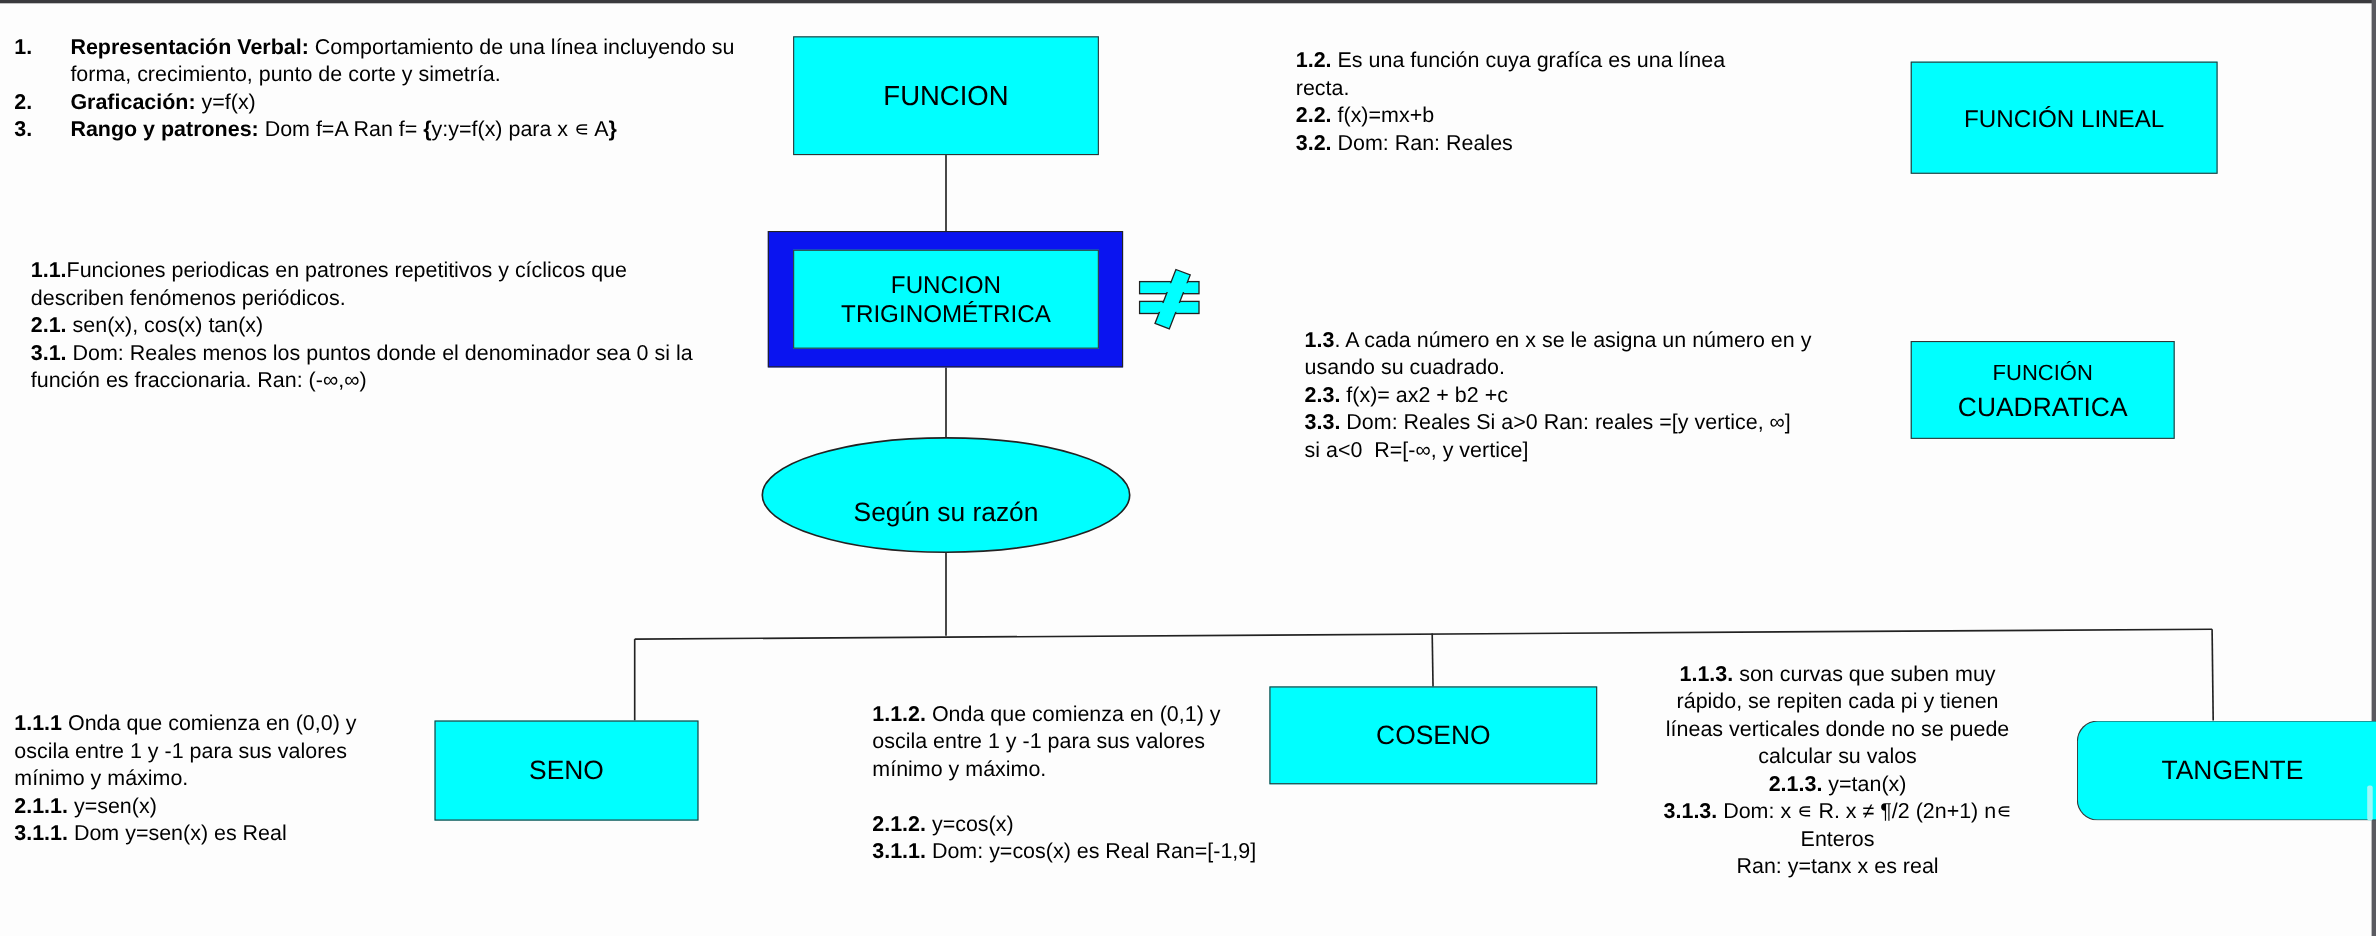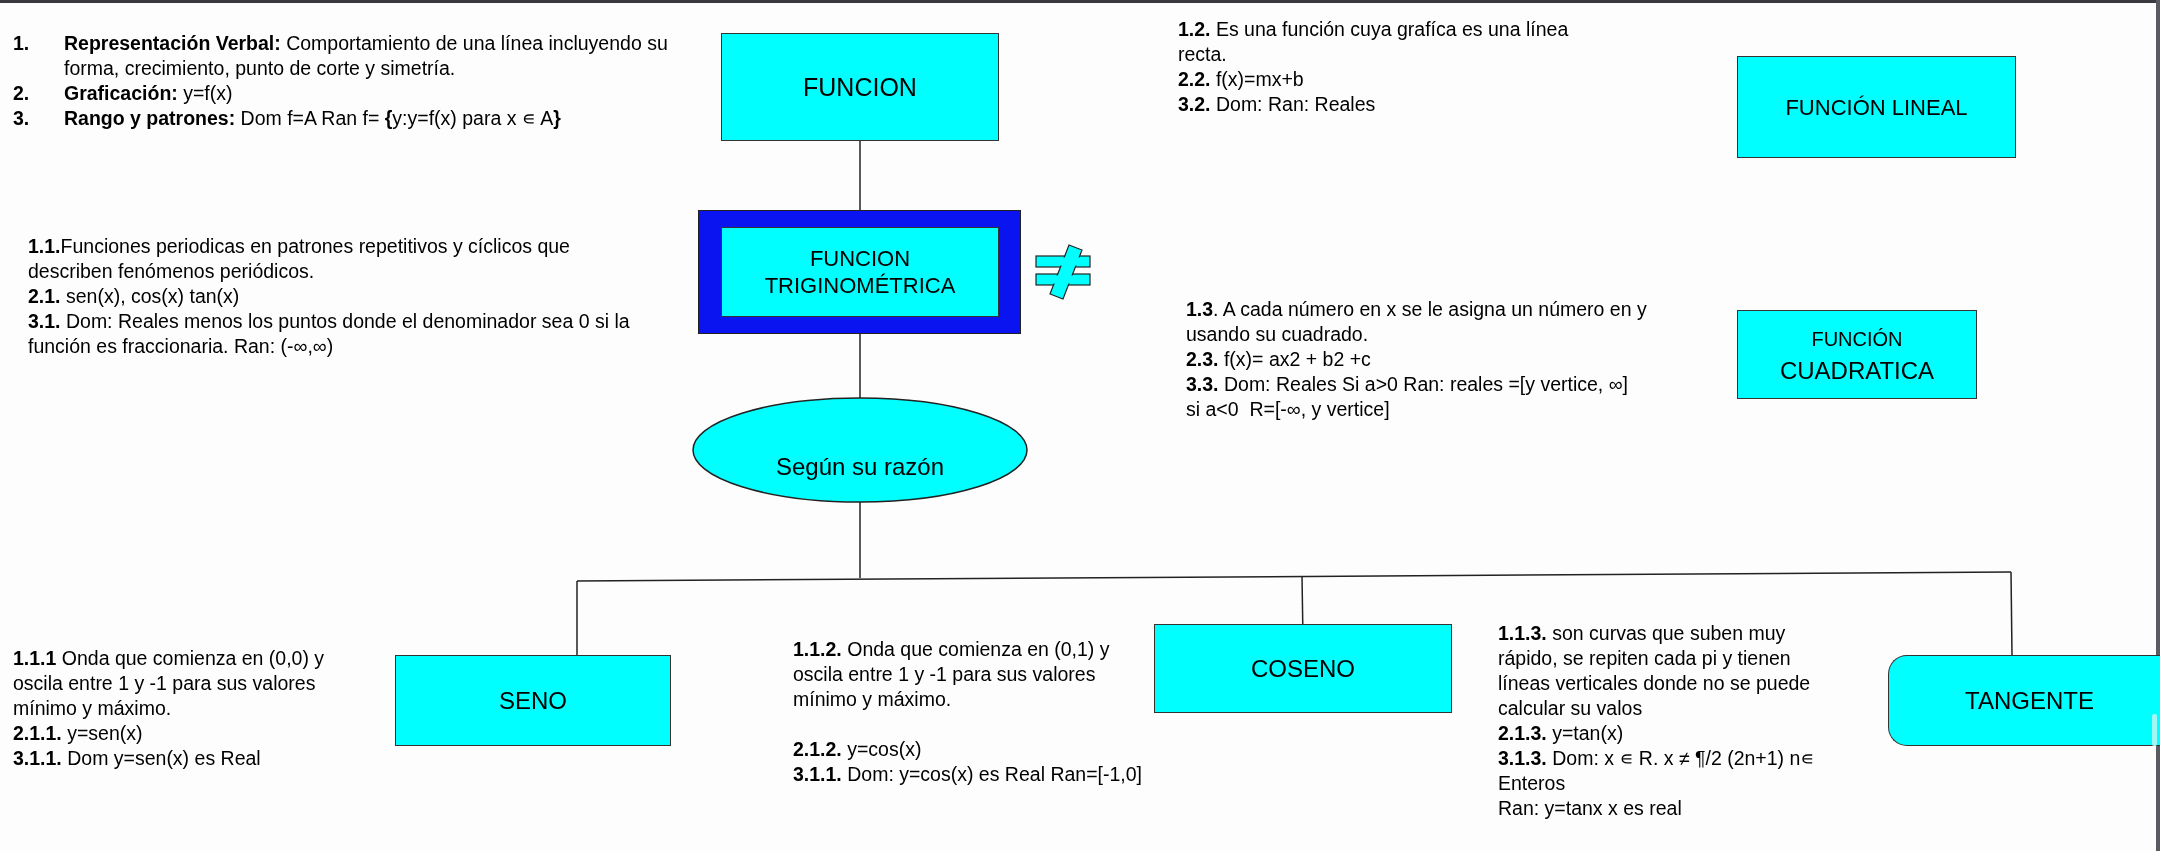--- a/index.html
+++ b/index.html
@@ -80,21 +80,21 @@
     <span class="lbl-md">TRIGINOMÉTRICA</span>
   </div>
 </div>
 
 <div class="text-block" style="left:28px; top:234px; width:620px;">
   <div><b>1.1.</b><span>Funciones periodicas en patrones repetitivos y cíclicos que describen fenómenos periódicos.</span></div>
   <div><b>2.1.</b><span> sen(x), cos(x) tan(x)</span></div>
   <div><b>3.1.</b><span> Dom: Reales menos los puntos donde el denominador sea 0 si la función es fraccionaria. Ran: (-∞,∞)</span></div>
 </div>
 
-<div class="text-block" style="left:1178px; top:17px; width:440px;">
+<div class="text-block" style="left:1178px; top:43px; width:440px;">
   <div><b>1.2.</b><span> Es una función cuya grafíca es una línea recta.</span></div>
   <div><b>2.2.</b><span> f(x)=mx+b</span></div>
   <div><b>3.2.</b><span> Dom: Ran: Reales</span></div>
 </div>
 
 <div class="node" style="left:1737px; top:56px; width:279px; height:102px;">
   <span class="lbl-md">FUNCIÓN LINEAL</span>
 </div>
 
 <div class="text-block" style="left:1186px; top:297px; width:500px;">
@@ -114,36 +114,36 @@
 <div style="position:absolute; left:693px; top:414px; width:334px; height:104px; display:flex; align-items:center; justify-content:center;">
   <span class="lbl-md" style="font-size:24px;">Según su razón</span>
 </div>
 
 <div class="text-block" style="left:13px; top:646px; width:360px;">
   <div><b>1.1.1</b><span> Onda que comienza en (0,0) y oscila entre 1 y -1 para sus valores mínimo y máximo.</span></div>
   <div><b>2.1.1.</b><span> y=sen(x)</span></div>
   <div><b>3.1.1.</b><span> Dom y=sen(x) es Real</span></div>
 </div>
 
-<div class="node" style="left:395px; top:655px; width:276px; height:91px;">
+<div class="node" style="left:395px; top:655px; width:240px; height:91px;">
   <span class="lbl-md" style="font-size:24px;">SENO</span>
 </div>
 
 <div class="text-block" style="left:775px; top:637px; width:350px;margin-left:18px;">
   <div><b>1.1.2.</b><span> Onda que comienza en (0,1) y oscila entre 1 y -1 para sus valores mínimo y máximo.</span></div>
   <div style="height:25px"></div>
   <div><b>2.1.2.</b><span> y=cos(x)</span></div>
-  <div style="white-space:nowrap"><b>3.1.1.</b><span> Dom: y=cos(x) es Real Ran=[-1,0]</span></div>
+  <div style="white-space:nowrap"><b>3.1.1.</b><span> Dom: y=cos(x) es Real Ran=[-1,9]</span></div>
 </div>
 
 <div class="node" style="left:1154px; top:624px; width:298px; height:89px;">
   <span class="lbl-md" style="font-size:24px;">COSENO</span>
 </div>
 
-<div class="text-block" style="left:1498px; top:621px; width:345px;">
+<div class="text-block" style="left:1498px; top:601px; width:345px;text-align:center;">
   <div><b>1.1.3.</b><span> son curvas que suben muy rápido, se repiten cada pi y tienen líneas verticales donde no se puede calcular su valos</span></div>
   <div><b>2.1.3.</b><span> y=tan(x)</span></div>
   <div><b>3.1.3.</b><span> Dom: x ∊ R. x ≠ ¶/2 (2n+1) n∊ Enteros</span></div>
   <div><span>Ran: y=tanx x es real</span></div>
 </div>
 
 <div class="node" style="left:1888px; top:655px; width:292px; height:91px; border-right:none;border-radius:19px;">
   <span class="lbl-md" style="font-size:24px; margin-right:10px;">TANGENTE</span>
 </div>
 <div class="scroll-thumb"></div>

